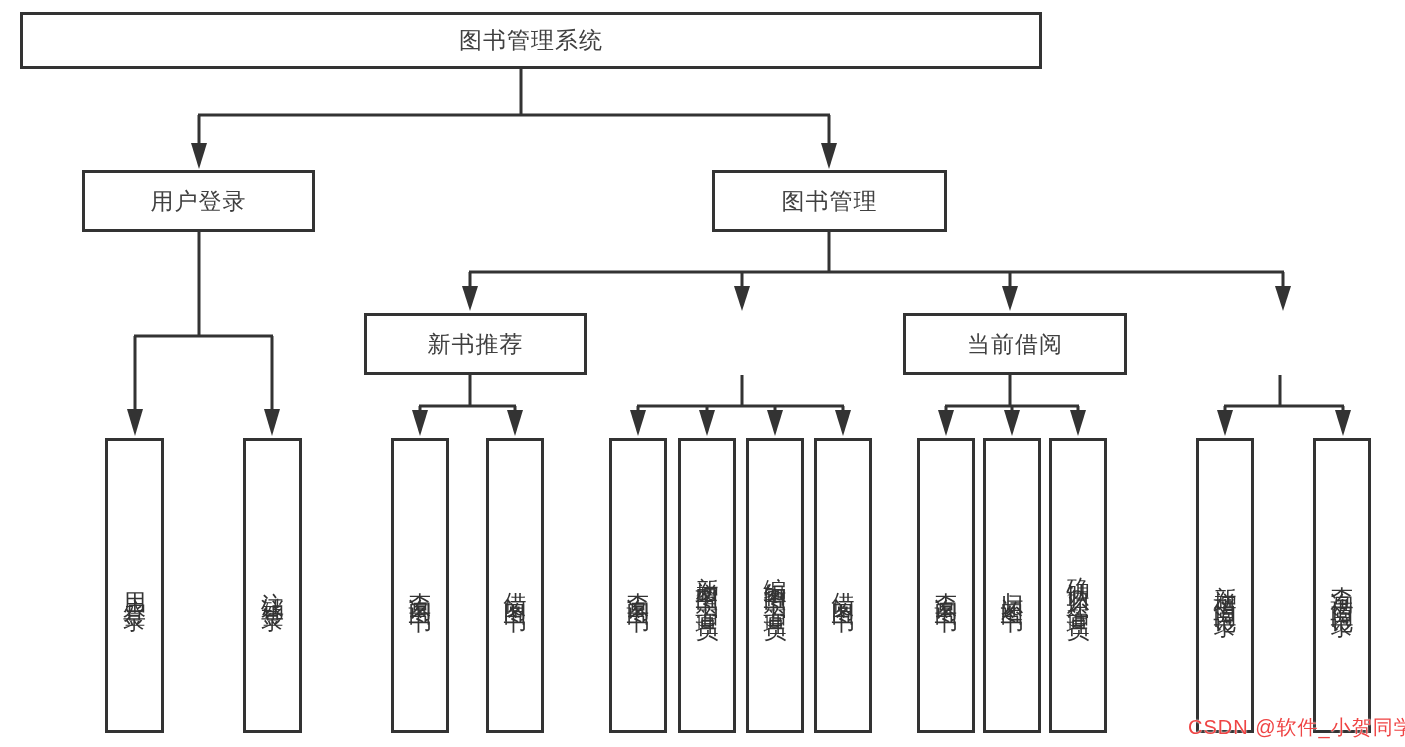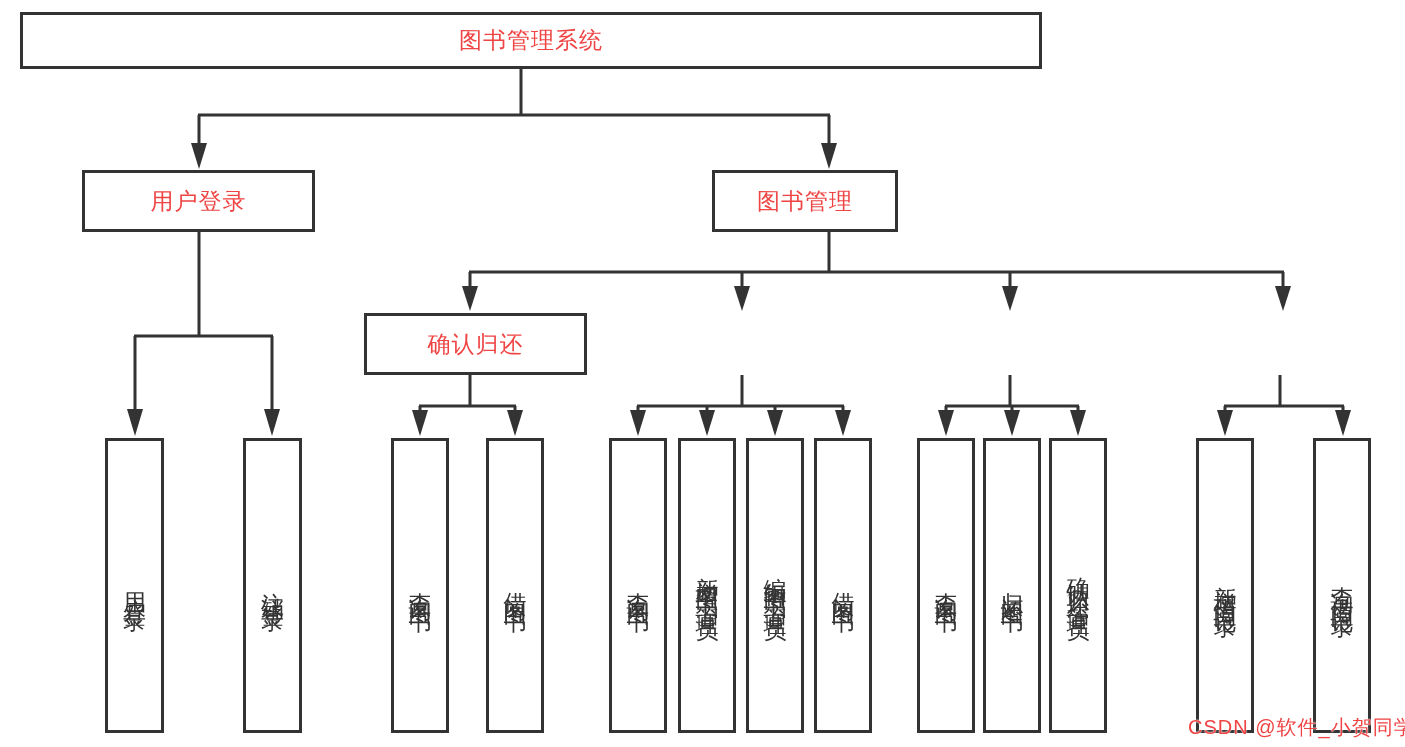--- a/index.html
+++ b/index.html
@@ -18,21 +18,21 @@
     background:#ffffff;
     display:flex;
     align-items:center;
     justify-content:center;
     z-index:2;
     color:#333333;
   }
   .box .h{
     font-size:23px;
     letter-spacing:1px;
-    color:#ef4444;
+    color:#404040;
     white-space:nowrap;
     text-align:right;
   }
   .box .v{
     writing-mode:vertical-rl;
     font-size:23px;
     letter-spacing:6px;
     color:#333333;
     line-height:1;
   }
@@ -101,26 +101,29 @@
     </g>
   </svg>
 
   <div class="box" style="left:20px;top:12px;width:1022px;height:57px">
     <span class="h">图书管理系统</span>
   </div>
 
   <div class="box" style="left:82px;top:170px;width:233px;height:62px">
     <span class="h">用户登录</span>
   </div>
-  <div class="box" style="left:712px;top:170px;width:186px;height:62px">
+  <div class="box" style="left:712px;top:170px;width:235px;height:62px">
     <span class="h">图书管理</span>
   </div>
 
   <div class="box" style="left:364px;top:313px;width:223px;height:62px">
-    <span class="h">确认归还</span>
+    <span class="h">新书推荐</span>
+  </div>
+  <div class="box" style="left:903px;top:313px;width:224px;height:62px">
+    <span class="h">当前借阅</span>
   </div>
 
   <div class="box leaf" style="left:105px;top:438px;width:59px;height:295px">
     <span class="v">用户登录</span>
   </div>
   <div class="box leaf" style="left:243px;top:438px;width:59px;height:295px">
     <span class="v">注销登录</span>
   </div>
 
   <div class="box leaf" style="left:391px;top:438px;width:58px;height:295px">

